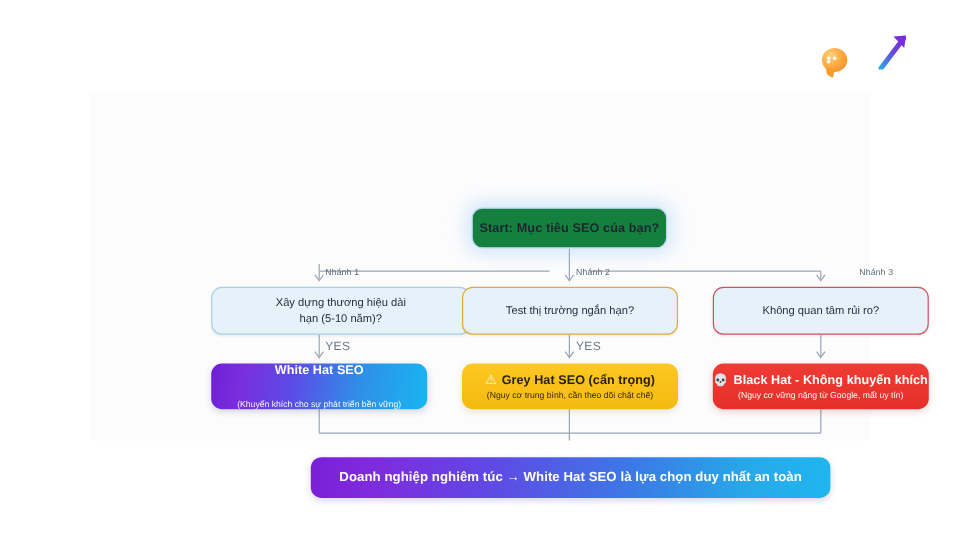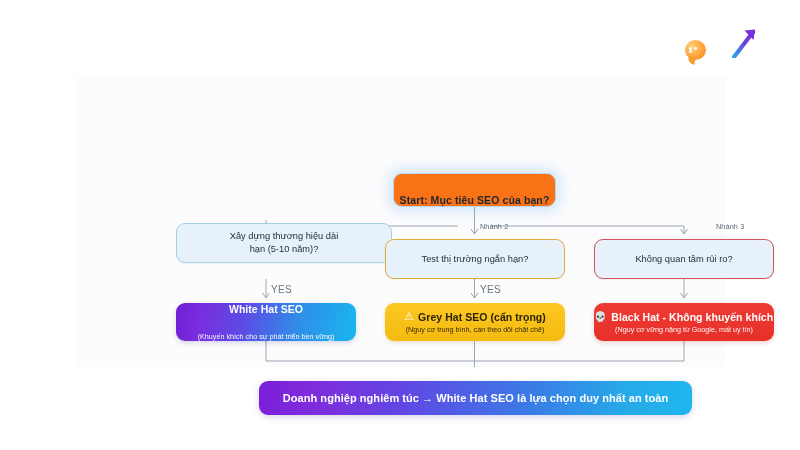--- a/index.html
+++ b/index.html
@@ -54,35 +54,34 @@
   .node{
     position:absolute;
     box-sizing:border-box;
     display:flex; flex-direction:column;
     align-items:center; justify-content:center;
     text-align:center;
   }
   
   #start{
     left:318px; top:96px; width:163px; height:34px;
-    background:#f97316;
+    background:#15803d;
     border:1.2px solid #b8d6ef;
     border-radius:9px;
     box-shadow:0 0 14px 5px rgba(150,200,245,.38);
-    justify-content:flex-end;
   }
   #start .t{font-size:10.5px;font-weight:700;color:#1c2633;letter-spacing:.1px;}
   
   .decision{
     height:40px; border-radius:9px;
     background:#e7f1fa;
     box-shadow:0 1px 2px rgba(0,0,0,.05);
   }
   .decision .t{font-size:9.3px;color:#20313f;line-height:13px;font-weight:400;}
-  #dec1{left:101px; top:146px; width:216px; border:1.3px solid #a7cfe8;}
+  #dec1{left:101px; top:162px; width:216px; border:1.3px solid #a7cfe8;}
   #dec2{left:310px; top:162px; width:180px; border:1.3px solid #e0ab3c;}
   #dec3{left:519px; top:162px; width:180px; border:1.8px solid #d2515d;}
   
   .result{height:38px;border-radius:9px;}
   .result .title{font-size:10.5px;font-weight:700;letter-spacing:.05px;display:flex;align-items:center;gap:4px;}
   .result .sub{font-size:7.2px;margin-top:2px;opacity:.95;}
   #res1{
     left:101px; top:226px; width:180px;
     background:linear-gradient(100deg,#6e1fd6 0%,#7a2ddd 14%,#5b4ce6 38%,#2f8fe8 68%,#18b6f0 100%);
     color:#ffffff;

